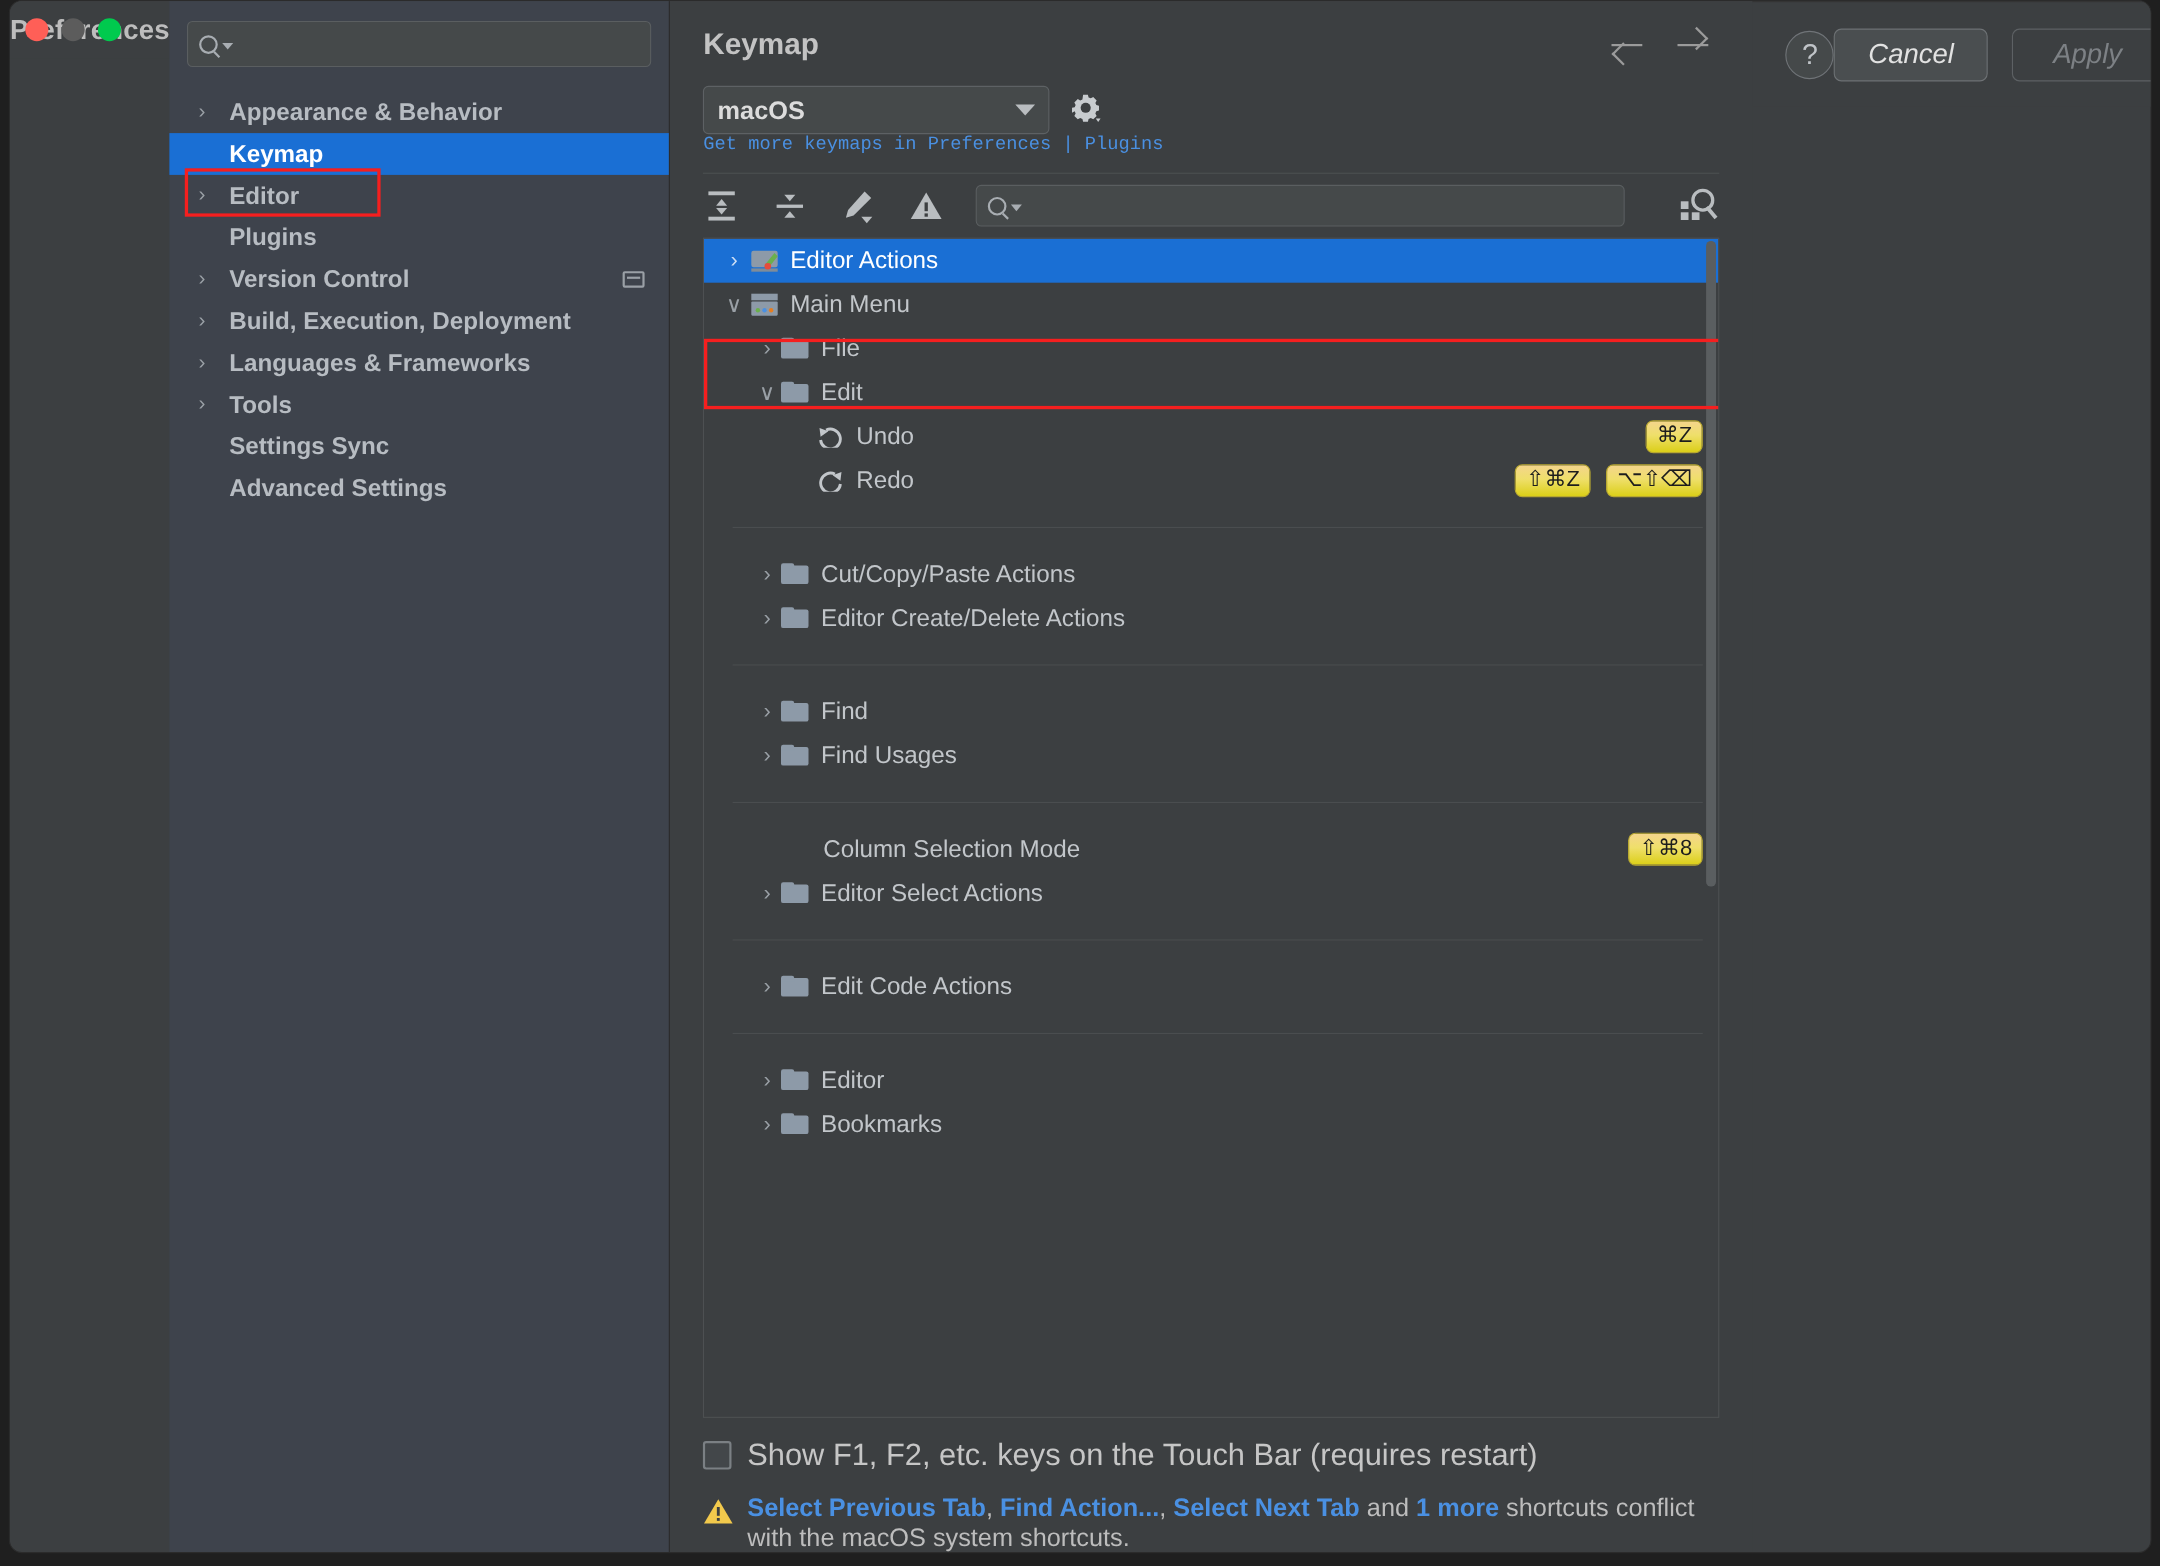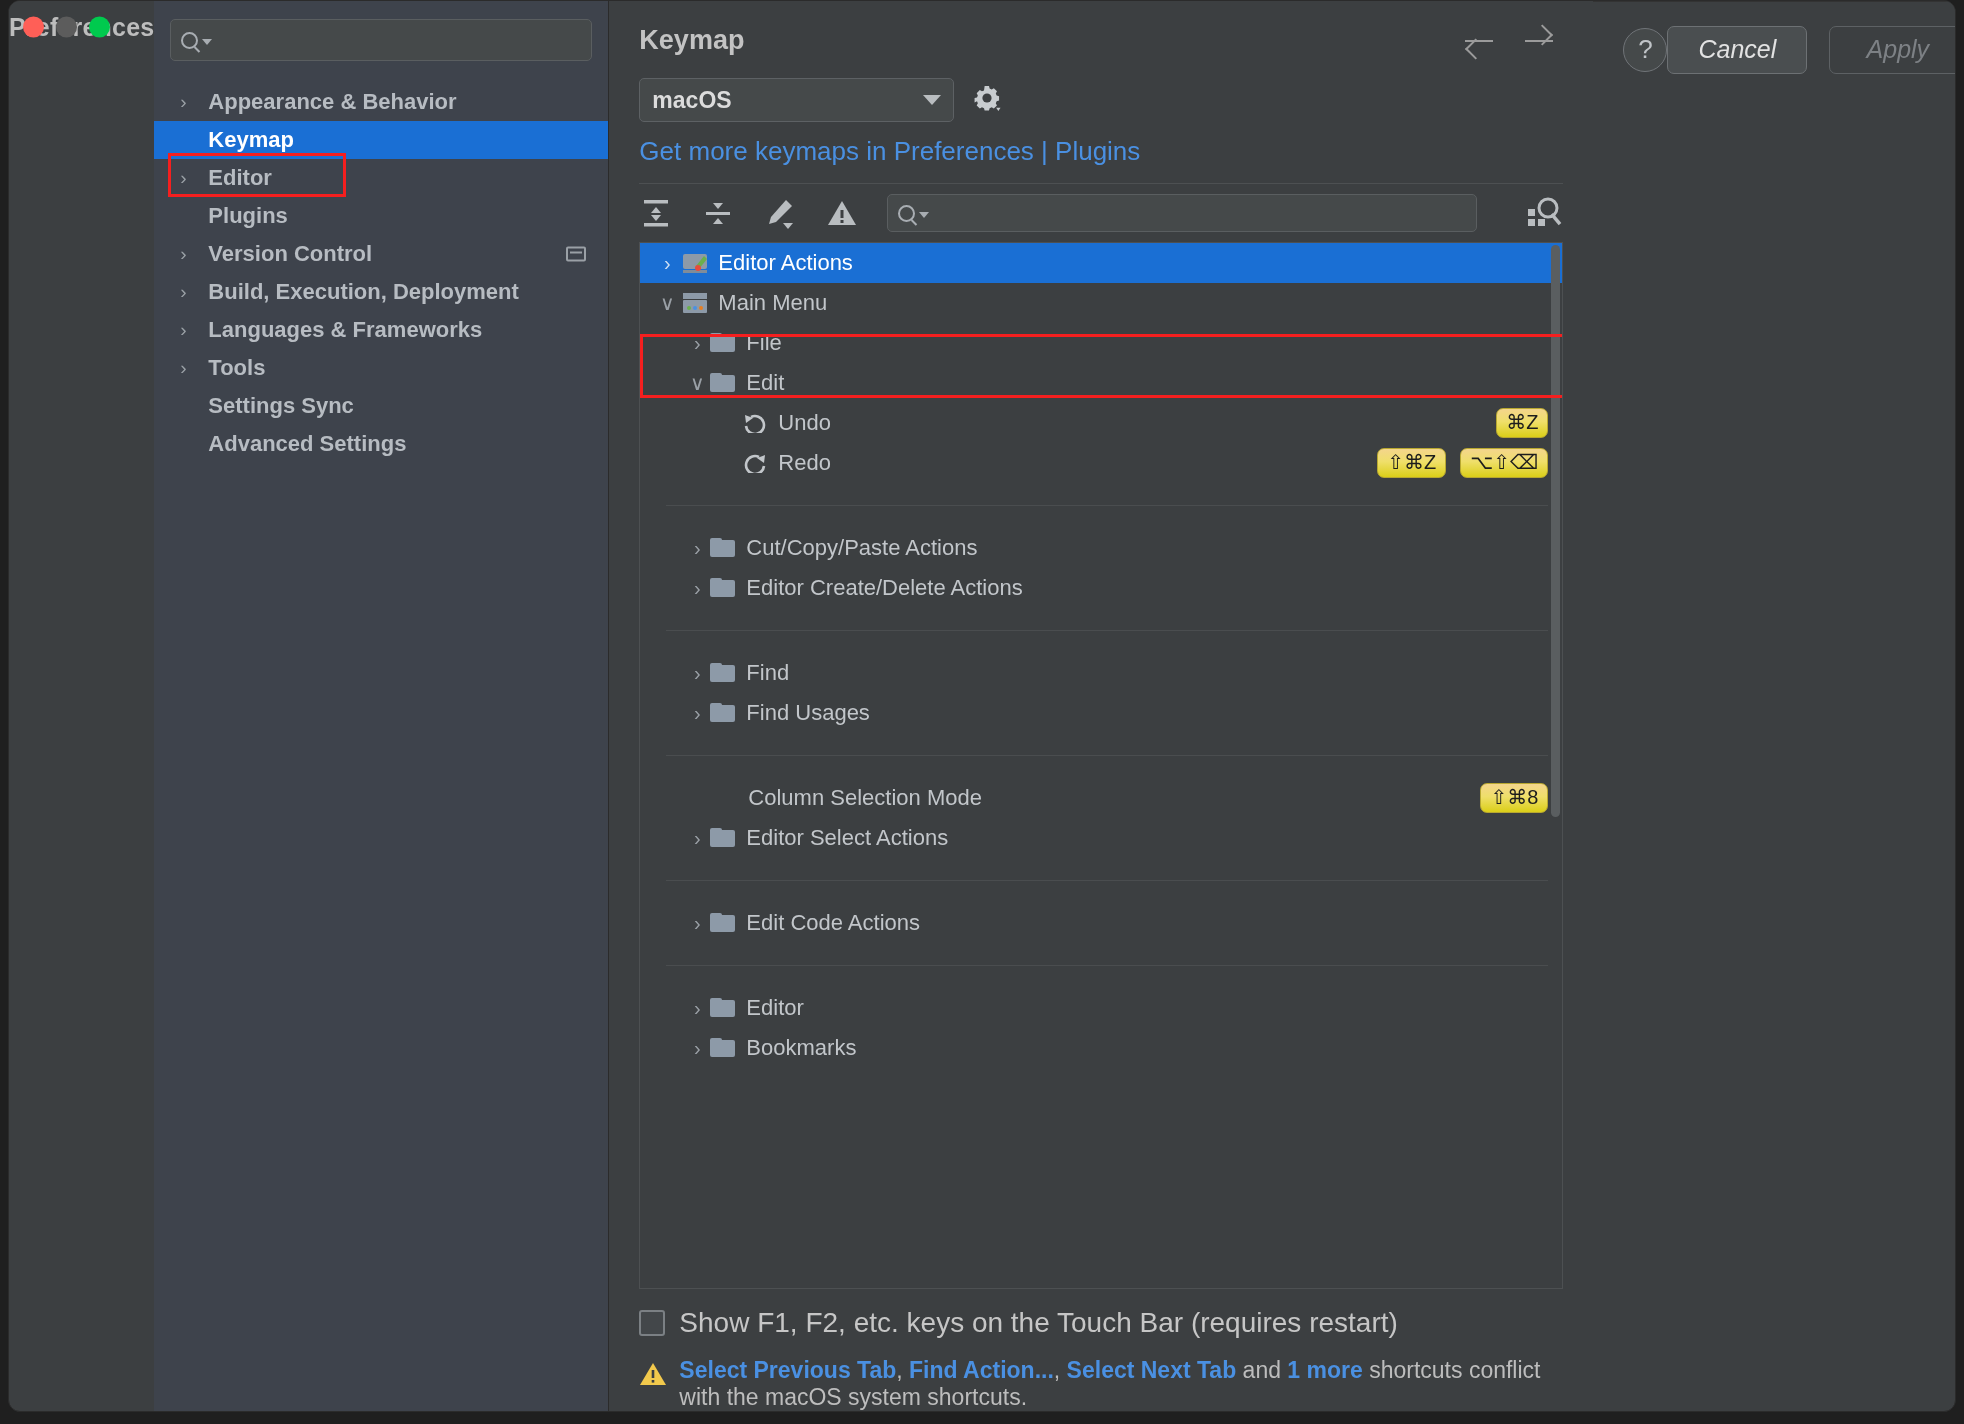--- a/index.html
+++ b/index.html
@@ -146,22 +146,22 @@
   }
   .combo-caret {
     margin-left: auto;
     width: 0; height: 0;
     border-left: 9px solid transparent; border-right: 9px solid transparent;
     border-top: 10px solid #b9bdc0;
   }
   .gear { width: 34px; height: 34px; position: relative; }
   .gear svg { display: block; }
   .link {
-    color: #4a90e2; font-size: 26px;
-    margin-top: 14px; cursor: default;
+    color: #4a90e2; font-size: 17px;
+    margin-top: 0; cursor: default; font-family: Liberation Mono, monospace;
   }
   .toolbar-sep { height: 1px; background: #4d5052; margin-top: 16px; }
   .toolbar {
     height: 58px; display: flex; align-items: center; gap: 28px;
   }
   .tb-icon { width: 34px; height: 34px; position: relative; cursor: default; }
   .tree-search {
     margin-left: auto;
     width: 590px; height: 38px;
     background: #45494a; border: 1px solid #5a5e60; border-radius: 5px;

